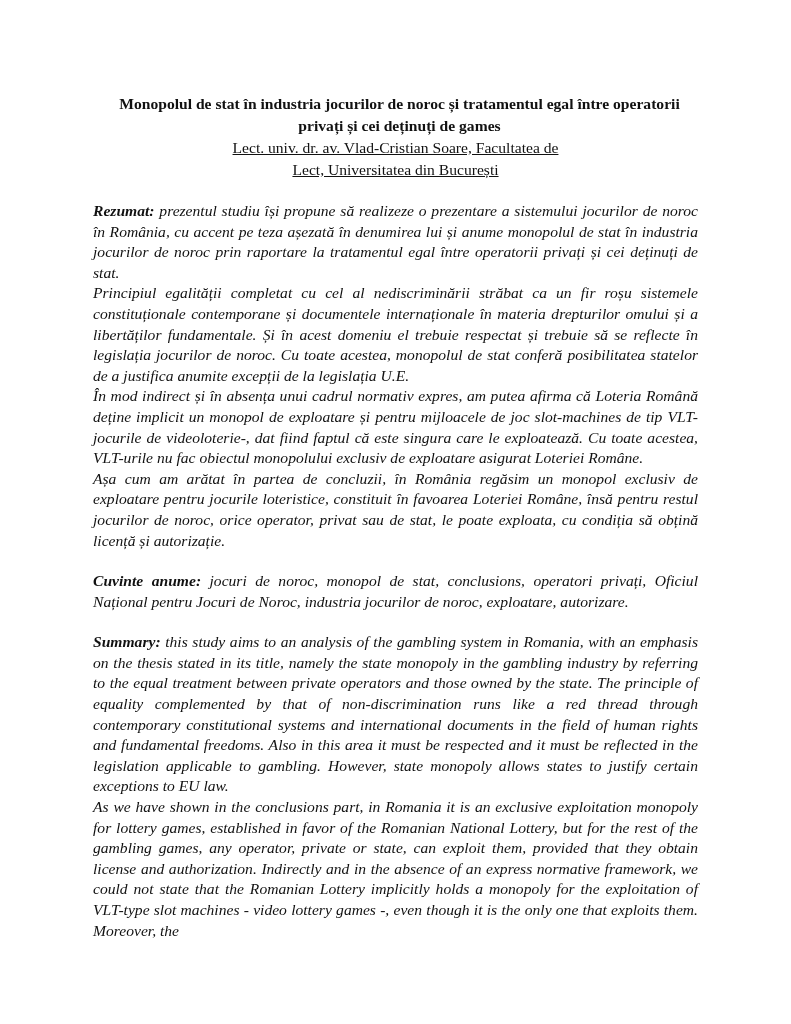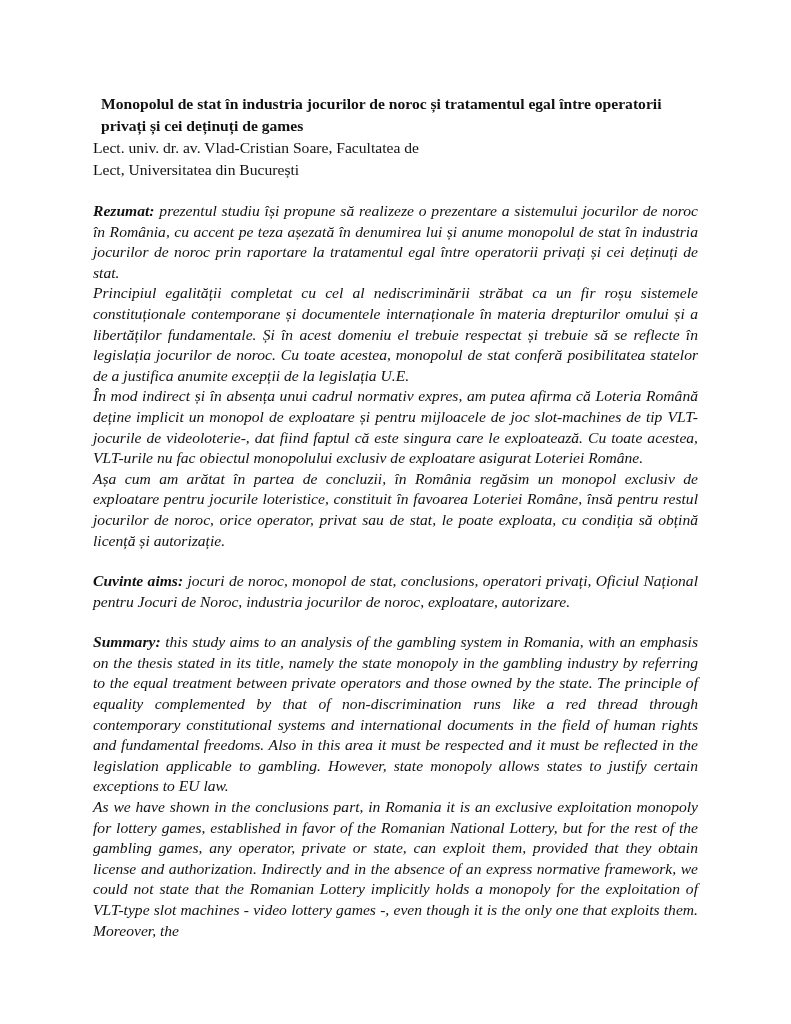--- a/index.html
+++ b/index.html
@@ -2,49 +2,49 @@
 <html><head>
 <meta charset="utf-8">
 <style>
   html, body { margin: 0; padding: 0; background: #ffffff; }
   body { width: 791px; height: 1024px; overflow: hidden; position: relative; }
   .page {
     position: absolute; left: 93px; top: 93px; width: 605px;
     font-family: "Liberation Serif", serif; font-size: 15.6px; line-height: 20.6px; color: #111;
   }
   .title {
-    font-weight: bold; text-align: left; font-size: 15.6px; line-height: 22px;
+    font-weight: bold; text-align: center; font-size: 15.6px; line-height: 22px;
     margin: 0; padding-left: 8px;
   }
   .author { margin-left: 275px; line-height: 22px; margin-top: 0; }
   .para { text-align: justify; margin: 0; }
   .block { margin-top: 20px; font-style: italic; }
   .label { font-weight: bold; }
 </style>
 </head>
 <body>
 
 <div class="page">
   <p class="title">
     <span>Monopolul de stat în industria jocurilor de noroc și tratamentul egal între operatorii</span><br>
     <span>privați și cei deținuți de games</span>
   </p>
-  <p class="author para" style="text-align:left;">
+  <p class="author para" style="text-align:center;text-decoration:underline;">
     <span>Lect. univ. dr. av. Vlad-Cristian Soare, Facultatea de</span><br>
     <span>Lect, Universitatea din București</span>
   </p>
 
   <div class="block">
     <p class="para"><span class="label">Rezumat:</span><span> prezentul studiu își propune să realizeze o prezentare a sistemului jocurilor de noroc în România, cu accent pe teza așezată în denumirea lui și anume monopolul de stat în industria jocurilor de noroc prin raportare la tratamentul egal între operatorii privați și cei deținuți de stat.</span></p>
     <p class="para">Principiul egalității completat cu cel al nediscriminării străbat ca un fir roșu sistemele constituționale contemporane și documentele internaționale în materia drepturilor omului și a libertăților fundamentale. Și în acest domeniu el trebuie respectat și trebuie să se reflecte în legislația jocurilor de noroc. Cu toate acestea, monopolul de stat conferă posibilitatea statelor de a justifica anumite excepții de la legislația U.E.</p>
     <p class="para">În mod indirect și în absența unui cadrul normativ expres, am putea afirma că Loteria Română deține implicit un monopol de exploatare și pentru mijloacele de joc slot-machines de tip VLT-jocurile de videoloterie-, dat fiind faptul că este singura care le exploatează. Cu toate acestea, VLT-urile nu fac obiectul monopolului exclusiv de exploatare asigurat Loteriei Române.</p>
     <p class="para">Așa cum am arătat în partea  de concluzii, în România regăsim un monopol exclusiv de exploatare pentru jocurile loteristice, constituit în favoarea Loteriei Române, însă pentru restul jocurilor de noroc, orice operator, privat sau de stat, le poate exploata, cu condiția să obțină licență și autorizație.</p>
   </div>
 
   <div class="block">
-    <p class="para"><span class="label">Cuvinte aims:</span><span> jocuri de noroc, monopol de stat, conclusions, operatori privați, Oficiul Național pentru Jocuri de Noroc, industria jocurilor de noroc, exploatare, autorizare.</span></p>
+    <p class="para"><span class="label">Cuvinte anume:</span><span> jocuri de noroc, monopol de stat, conclusions, operatori privați, Oficiul Național pentru Jocuri de Noroc, industria jocurilor de noroc, exploatare, autorizare.</span></p>
   </div>
 
   <div class="block">
     <p class="para"><span class="label">Summary:</span><span> this study aims to  an analysis of the gambling system in Romania, with an emphasis on the thesis stated in its title, namely the state monopoly in the gambling industry by referring to the equal treatment between private operators and those owned by the state. The principle of equality complemented by that of non-discrimination runs like a red thread through contemporary constitutional systems and international documents in the field of human rights and fundamental freedoms. Also in this area it must be respected and it must be reflected in the legislation applicable to gambling. However, state monopoly allows states to justify certain exceptions to EU law.</span></p>
     <p class="para">As we have shown in the conclusions part, in Romania it is an exclusive exploitation monopoly for lottery games, established in favor of the Romanian National Lottery, but for the rest of the gambling games, any operator, private or state, can exploit them, provided that they obtain license and authorization. Indirectly and in the absence of an express normative framework, we could not state that the Romanian Lottery implicitly holds a monopoly for the exploitation of VLT-type slot machines - video lottery games -, even though it is the only one that exploits them. Moreover, the</p>
   </div>
 </div>
 
 </body></html>

